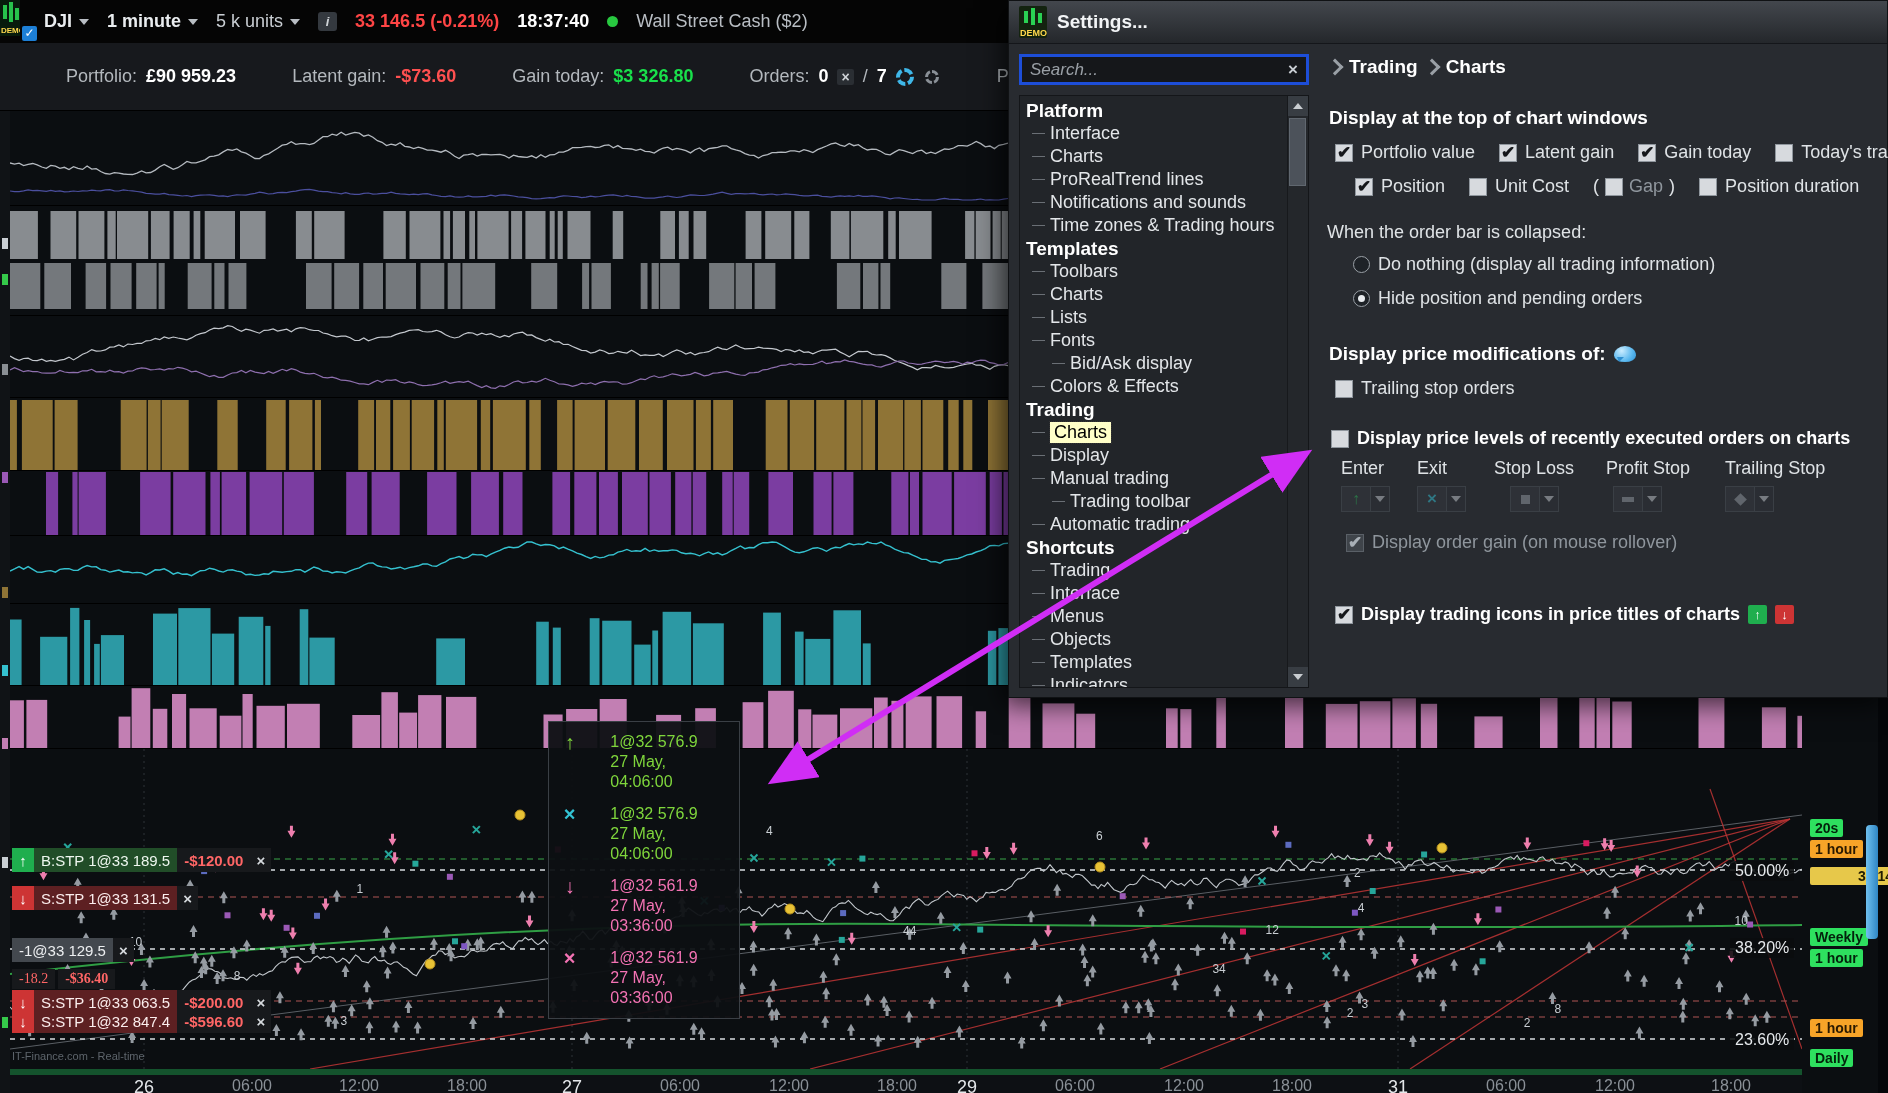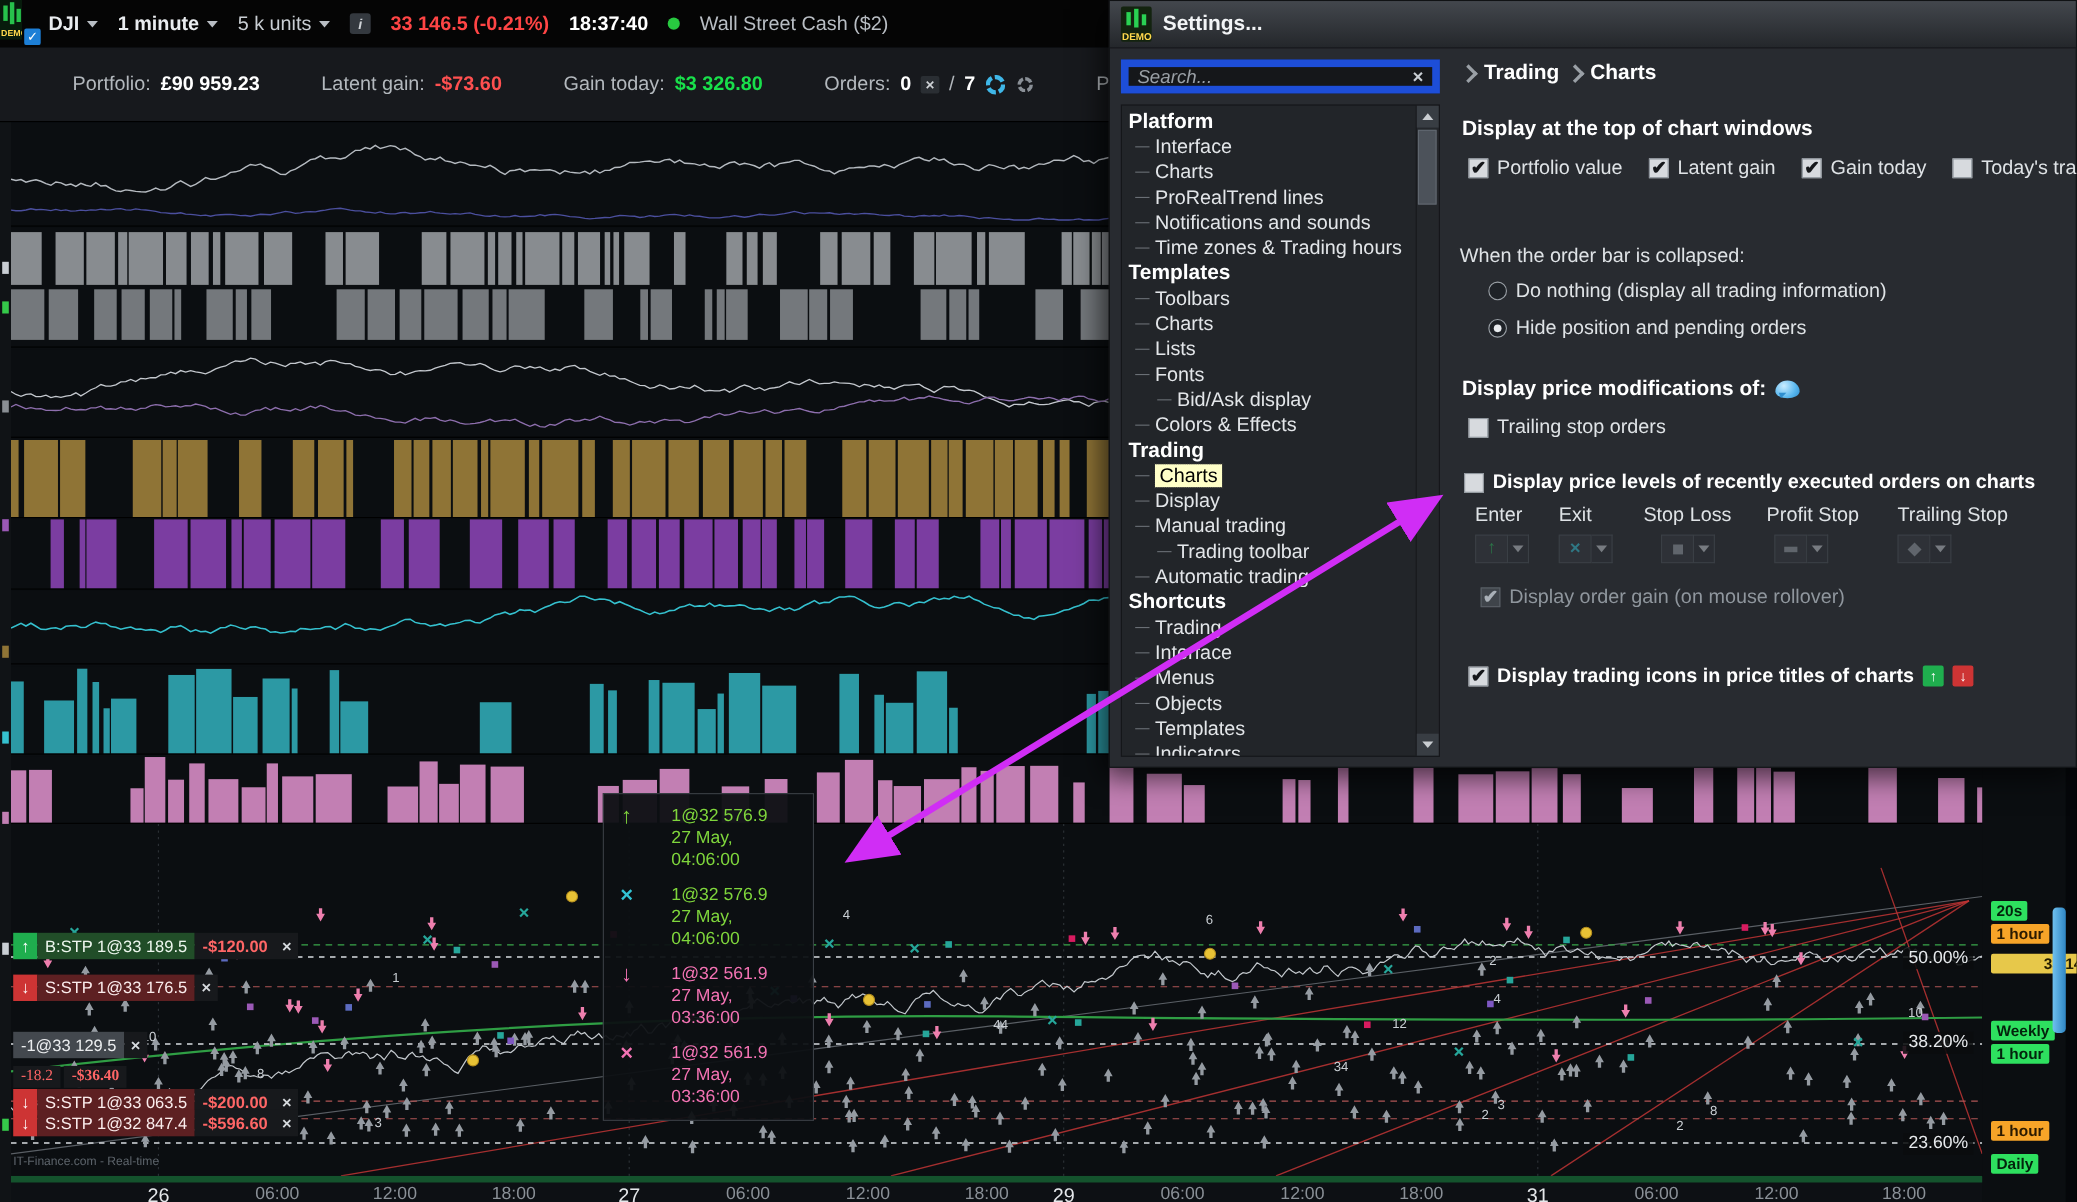--- a/index.html
+++ b/index.html
@@ -86,21 +86,21 @@
               background:linear-gradient(#43474d,#24272b);border-bottom:1px solid #14161a;
               display:flex;align-items:center;gap:10px;padding-left:10px;box-sizing:border-box;}
   .dlg-title{font-size:19px;font-weight:bold;color:#f2f4f6;}
   .demo-icon{width:28px;height:32px;position:relative;background:#13230f;border-radius:2px;}
   .demo-icon i{position:absolute;width:4px;background:#2ad153;}
   .demo-icon i:nth-child(1){left:5px;top:5px;height:12px;}
   .demo-icon i:nth-child(2){left:12px;top:2px;height:17px;}
   .demo-icon i:nth-child(3){left:19px;top:7px;height:10px;}
   .demo-icon b{position:absolute;left:1px;bottom:0;font-size:9px;color:#ffd94d;font-weight:bold;letter-spacing:0;}
 
-  .searchbox{position:absolute;left:10px;top:53px;width:290px;height:31px;background:#15171a;border:7px solid #1d4ed8;
+  .searchbox{position:absolute;left:10px;top:53px;width:290px;height:31px;background:#15171a;border:3px solid #1d4ed8;
              display:flex;align-items:center;box-sizing:border-box;}
   .searchbox input{flex:1;background:transparent;border:0;outline:none;color:#cfd3d7;font-size:17px;font-style:italic;
                    padding:0 8px;font-family:"Liberation Sans",sans-serif;}
   .searchbox input::placeholder{color:#9aa0a6;font-style:italic;}
   .search-x{width:26px;text-align:center;color:#c9ced3;font-weight:bold;font-size:17px;cursor:pointer;}
 
   .treewrap{position:absolute;left:10px;top:94px;width:290px;bottom:9px;background:#222529;border:1px solid #141619;
             box-sizing:border-box;overflow:hidden;}
   .treelist{position:absolute;left:0;top:0;right:20px;bottom:0;padding:3px 4px 0 6px;overflow:hidden;}
   .titem{display:flex;align-items:center;height:23px;font-size:18px;color:#e3e6e9;cursor:pointer;white-space:nowrap;}
@@ -812,21 +812,21 @@
 
   <div id="tradelabels">
       <div class="tl green" style="top: 848px;">
         <span class="ic">↑</span>
         <span class="seg main">B:STP 1@33 189.5</span>
         <span class="seg amt">-$120.00</span>
         <span class="seg x">×</span>
       </div>
       <div class="tl red" style="top: 886px;">
         <span class="ic">↓</span>
-        <span class="seg main">S:STP 1@33 176.5</span>
+        <span class="seg main">S:STP 1@33 131.5</span>
         <span class="seg x">×</span>
       </div>
       <div class="tl gray" style="top: 938px;">
         <span class="seg main">-1@33 129.5</span>
         <span class="seg x">×</span>
       </div>
       <div class="tl loss" style="top: 969px;">
         <span class="seg main">-18.2</span>
         <span class="seg amt">-$36.40</span>
       </div>
@@ -1043,20 +1043,40 @@
           <span class="cbrow">
             <span class="cb checked"></span>
             <span class="lbl">Gain today</span>
           </span>
           <span class="cbrow">
             <span class="cb"></span>
             <span class="lbl">Today's trades</span>
           </span>
         </div>
 
+      <div class="abs" style="left:36px;top:132px;display:flex;gap:24px;align-items:center;">
+        <span class="cbrow">
+            <span class="cb checked"></span>
+            <span class="lbl">Position</span>
+          </span>
+        <span class="cbrow">
+            <span class="cb"></span>
+            <span class="lbl">Unit Cost</span>
+          </span>
+        <span class="cbrow" style="gap:6px;">
+          <span class="lbl">(</span>
+          <span class="cb"></span>
+          <span class="lbl dim">Gap</span>
+          <span class="lbl">)</span>
+        </span>
+        <span class="cbrow">
+            <span class="cb"></span>
+            <span class="lbl">Position duration</span>
+          </span>
+      </div>
 
       <div class="abs lbl" style="left:8px;top:178px;">When the order bar is collapsed:</div>
 
       <div class="abs cbrow" style="left:34px;top:210px;">
         <span class="radio"></span>
         <span class="lbl">Do nothing (display all trading information)</span>
       </div>
       <div class="abs cbrow" style="left:34px;top:244px;">
         <span class="radio selected"></span>
         <span class="lbl">Hide position and pending orders</span>

